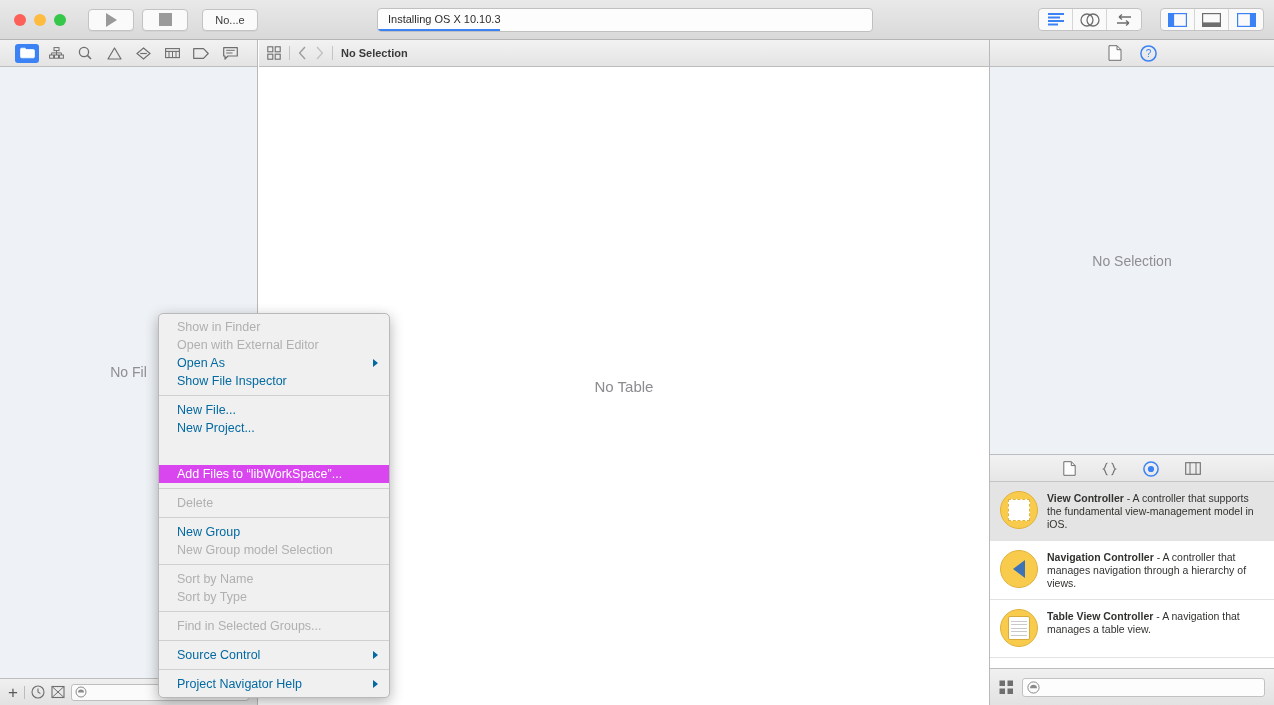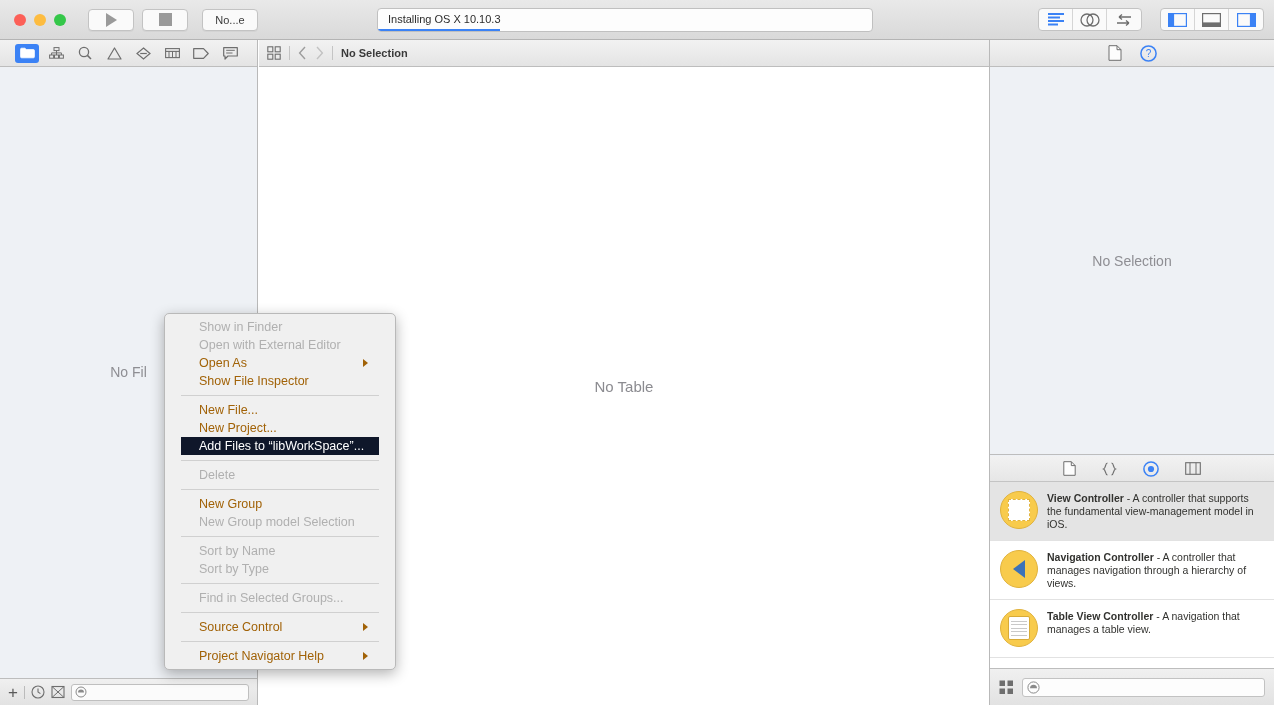--- a/index.html
+++ b/index.html
@@ -207,36 +207,36 @@
   .tbl-inner {
     width: 22px; height: 24px; background: #ffffff;
     border: 1px solid #d8ab37; border-radius: 2px;
     display: flex; flex-direction: column; justify-content: center; gap: 2.5px;
     padding: 2px;
   }
   .tbl-line { height: 1px; background: #c9c9c9; }
 
   
   .ctxmenu {
-    position: absolute; left: 164px; top: 313px; width: 232px;
+    position: absolute; left: 158px; top: 313px; width: 232px;
     background: #f0f0f0;
     border: 1px solid #b9b9b9;
     border-radius: 5px;
     box-shadow: 0 4px 14px rgba(0,0,0,0.30);
-    padding: 4px 16px;
+    padding: 4px 0;
     z-index: 50;
   }
   .mi {
     height: 18px; display: flex; align-items: center;
     padding: 0 10px 0 18px;
-    font-size: 12.5px; color: #a16207;
+    font-size: 12.5px; color: #0369a1;
     position: relative;
   }
   .mi.disabled { color: #b0b0b0; }
-  .mi.hl { background: #0f172a; color: #ffffff; }
+  .mi.hl { background: #d946ef; color: #ffffff; margin-top: 28px; }
   .mi-arrow {
     position: absolute; right: 11px; top: 50%;
     width: 0; height: 0;
     border-left: 5px solid currentColor;
     border-top: 4px solid transparent;
     border-bottom: 4px solid transparent;
     transform: translateY(-50%);
   }
   .mi-sep {
     height: 1px; background: #d0d0d0; margin: 5px 0;

